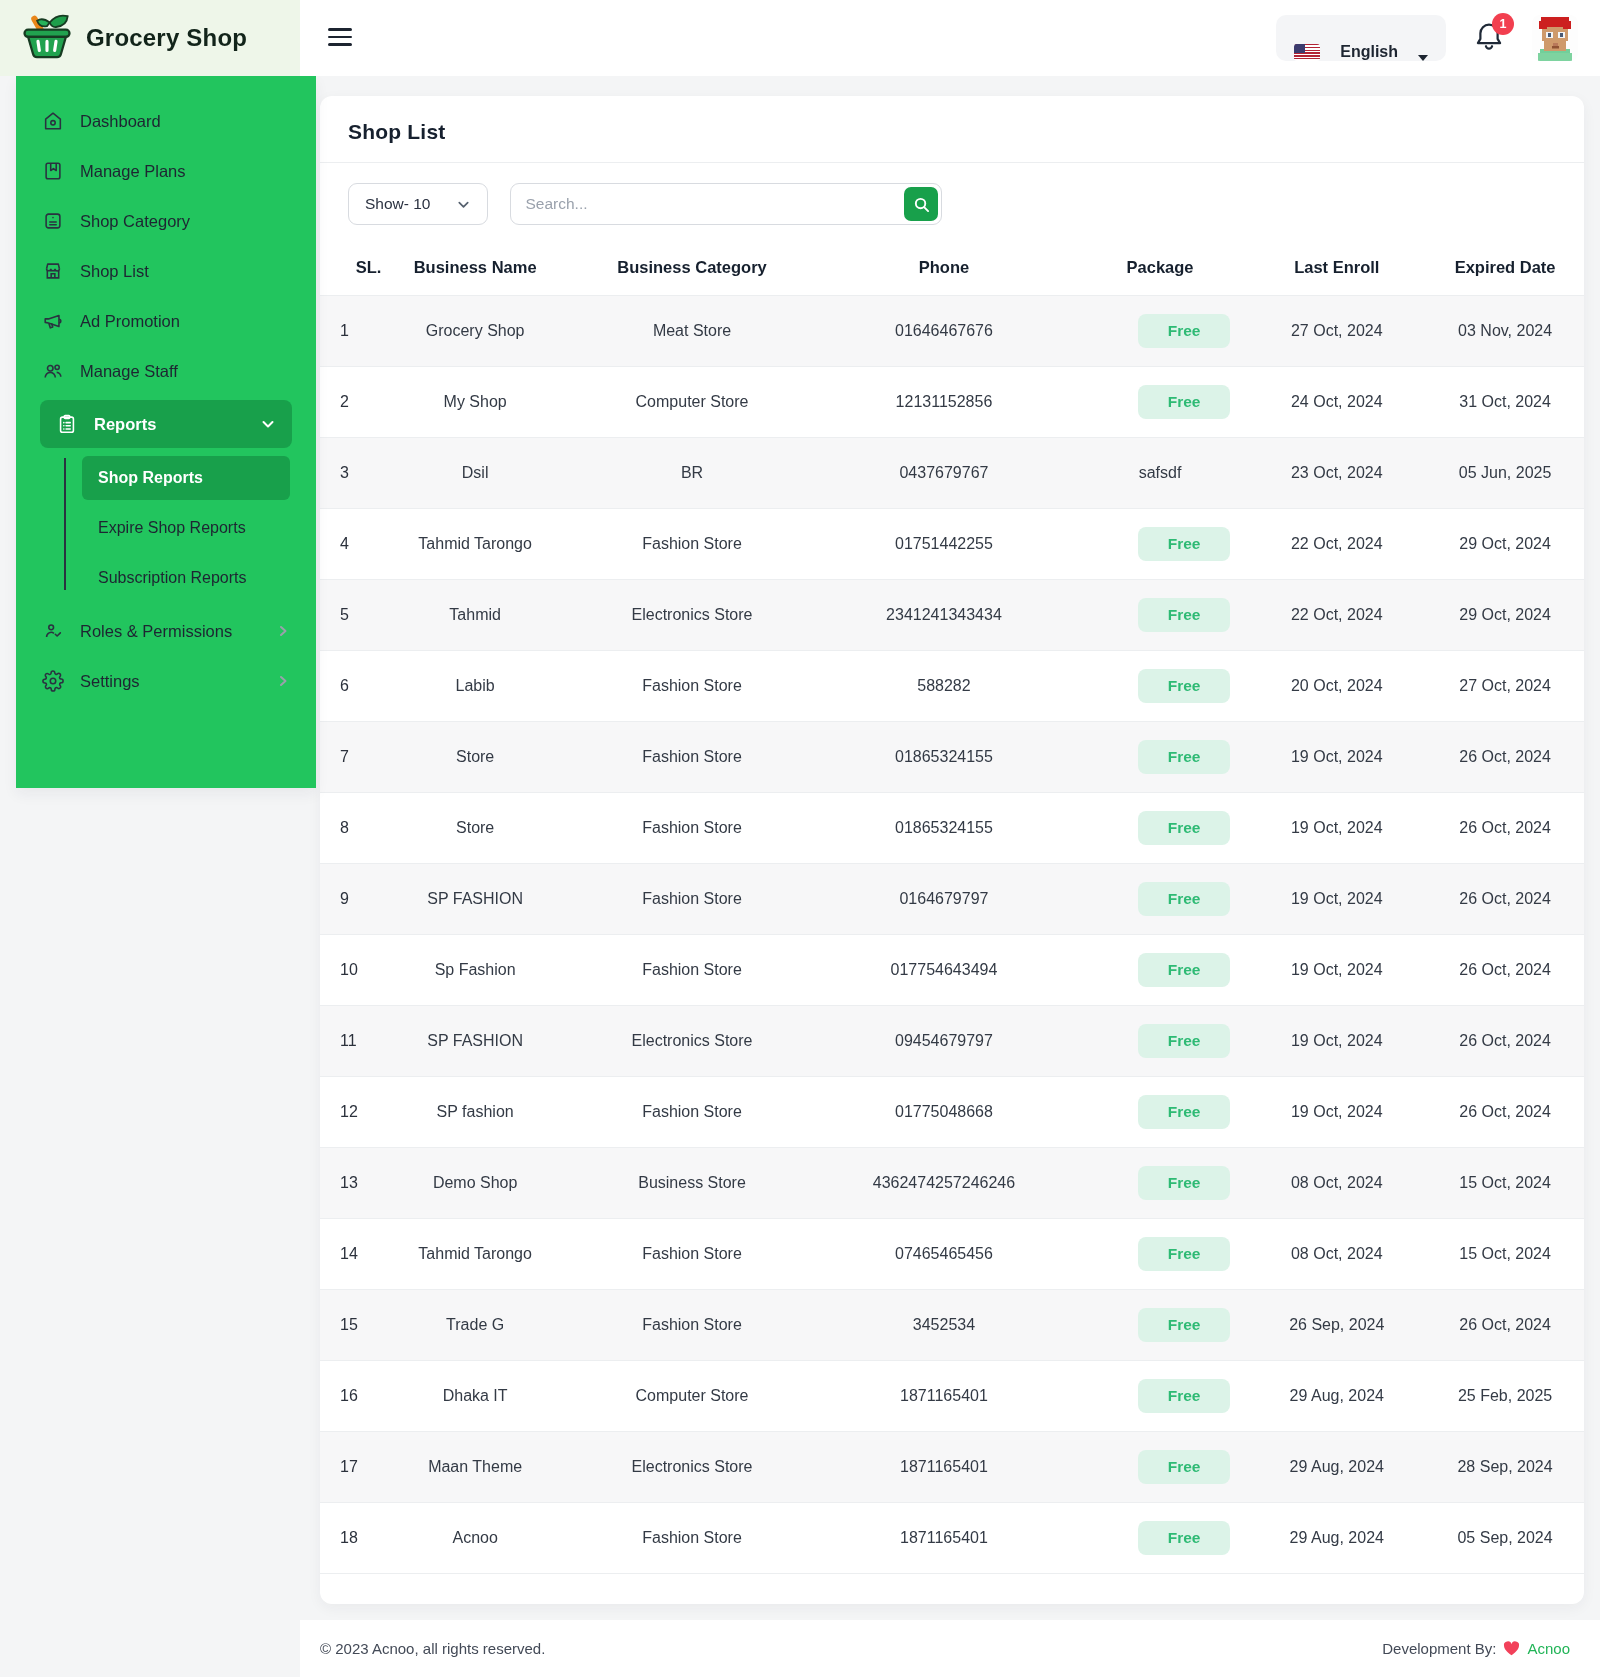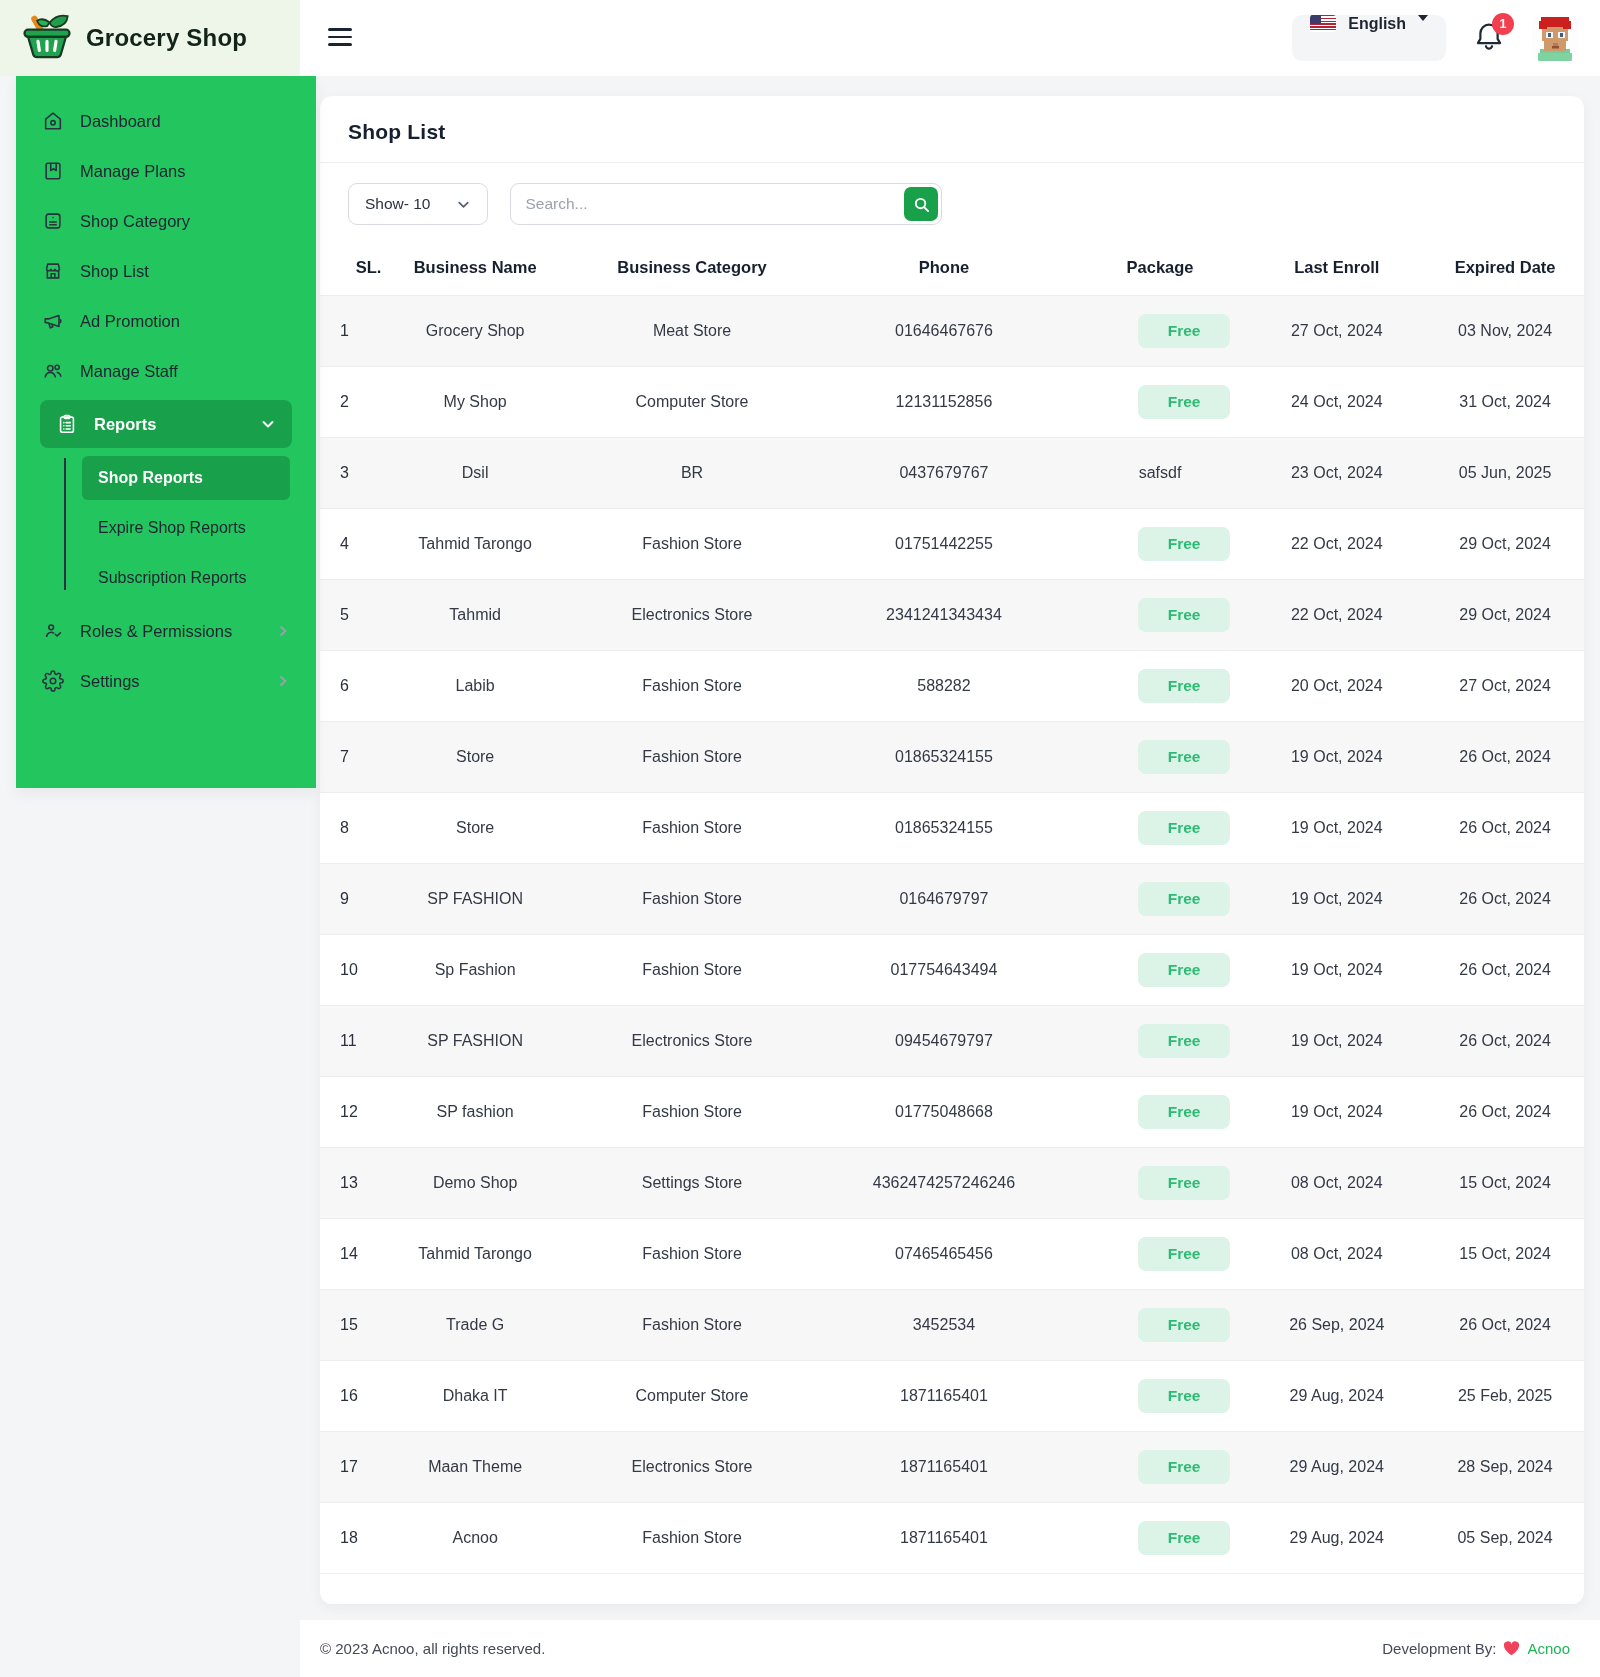--- a/index.html
+++ b/index.html
@@ -8,21 +8,21 @@
 
   
   .topbar { position:absolute; top:0; left:0; width:1600px; height:76px; background:#fff; z-index:5; }
   .logo-zone { position:absolute; top:0; left:0; width:300px; height:76px; background:#eef6e9;
                display:flex; align-items:center; gap:12px; padding-left:20px; }
   .logo-text { font-size:24px; font-weight:700; color:#12241a; letter-spacing:.2px; }
   .hamburger { position:absolute; left:328px; top:24px; width:26px; height:26px; cursor:pointer;
                display:flex; flex-direction:column; justify-content:center; gap:5px; }
   .hamburger span { display:block; width:24px; height:2.5px; background:#1c2430; border-radius:2px; }
   .topbar-right { position:absolute; right:22px; top:0; height:76px; display:flex; align-items:center; gap:28px; }
-  .lang-pill { display:flex; align-items:flex-start; gap:12px; background:#f4f5f7; border-radius:10px;
+  .lang-pill { display:flex; align-items:flex-end; gap:20px; background:#f4f5f7; border-radius:10px;
                height:46px; padding:0 18px; cursor:pointer; }
   .flag { width:26px; height:17px; border-radius:3px; overflow:hidden; position:relative;
           background:repeating-linear-gradient(#b22234 0 1.4px, #fff 1.4px 2.8px); }
   .flag::after { content:""; position:absolute; left:0; top:0; width:11px; height:9px; background:#3c3b6e; }
   .lang-label { font-size:16px; font-weight:600; color:#1d2531; }
   .caret-down { width:0; height:0; border-left:5px solid transparent; border-right:5px solid transparent;
                 border-top:6px solid #1d2531; }
   .bell-wrap { position:relative; width:30px; height:34px; cursor:pointer; }
   .bell-badge { position:absolute; top:-8px; right:-10px; min-width:22px; height:22px; border-radius:11px;
                 background:#f23f4f; color:#fff; font-size:12.5px; font-weight:700;
@@ -386,21 +386,21 @@
           <td>SP fashion</td>
           <td>Fashion Store</td>
           <td>01775048668</td>
           <td><span class="badge-free">Free</span></td>
           <td>19 Oct, 2024</td>
           <td>26 Oct, 2024</td>
         </tr>
         <tr>
           <td>13</td>
           <td>Demo Shop</td>
-          <td>Settings Store</td>
+          <td>Business Store</td>
           <td>4362474257246246</td>
           <td><span class="badge-free">Free</span></td>
           <td>08 Oct, 2024</td>
           <td>15 Oct, 2024</td>
         </tr>
         <tr>
           <td>14</td>
           <td>Tahmid Tarongo</td>
           <td>Fashion Store</td>
           <td>07465465456</td>

